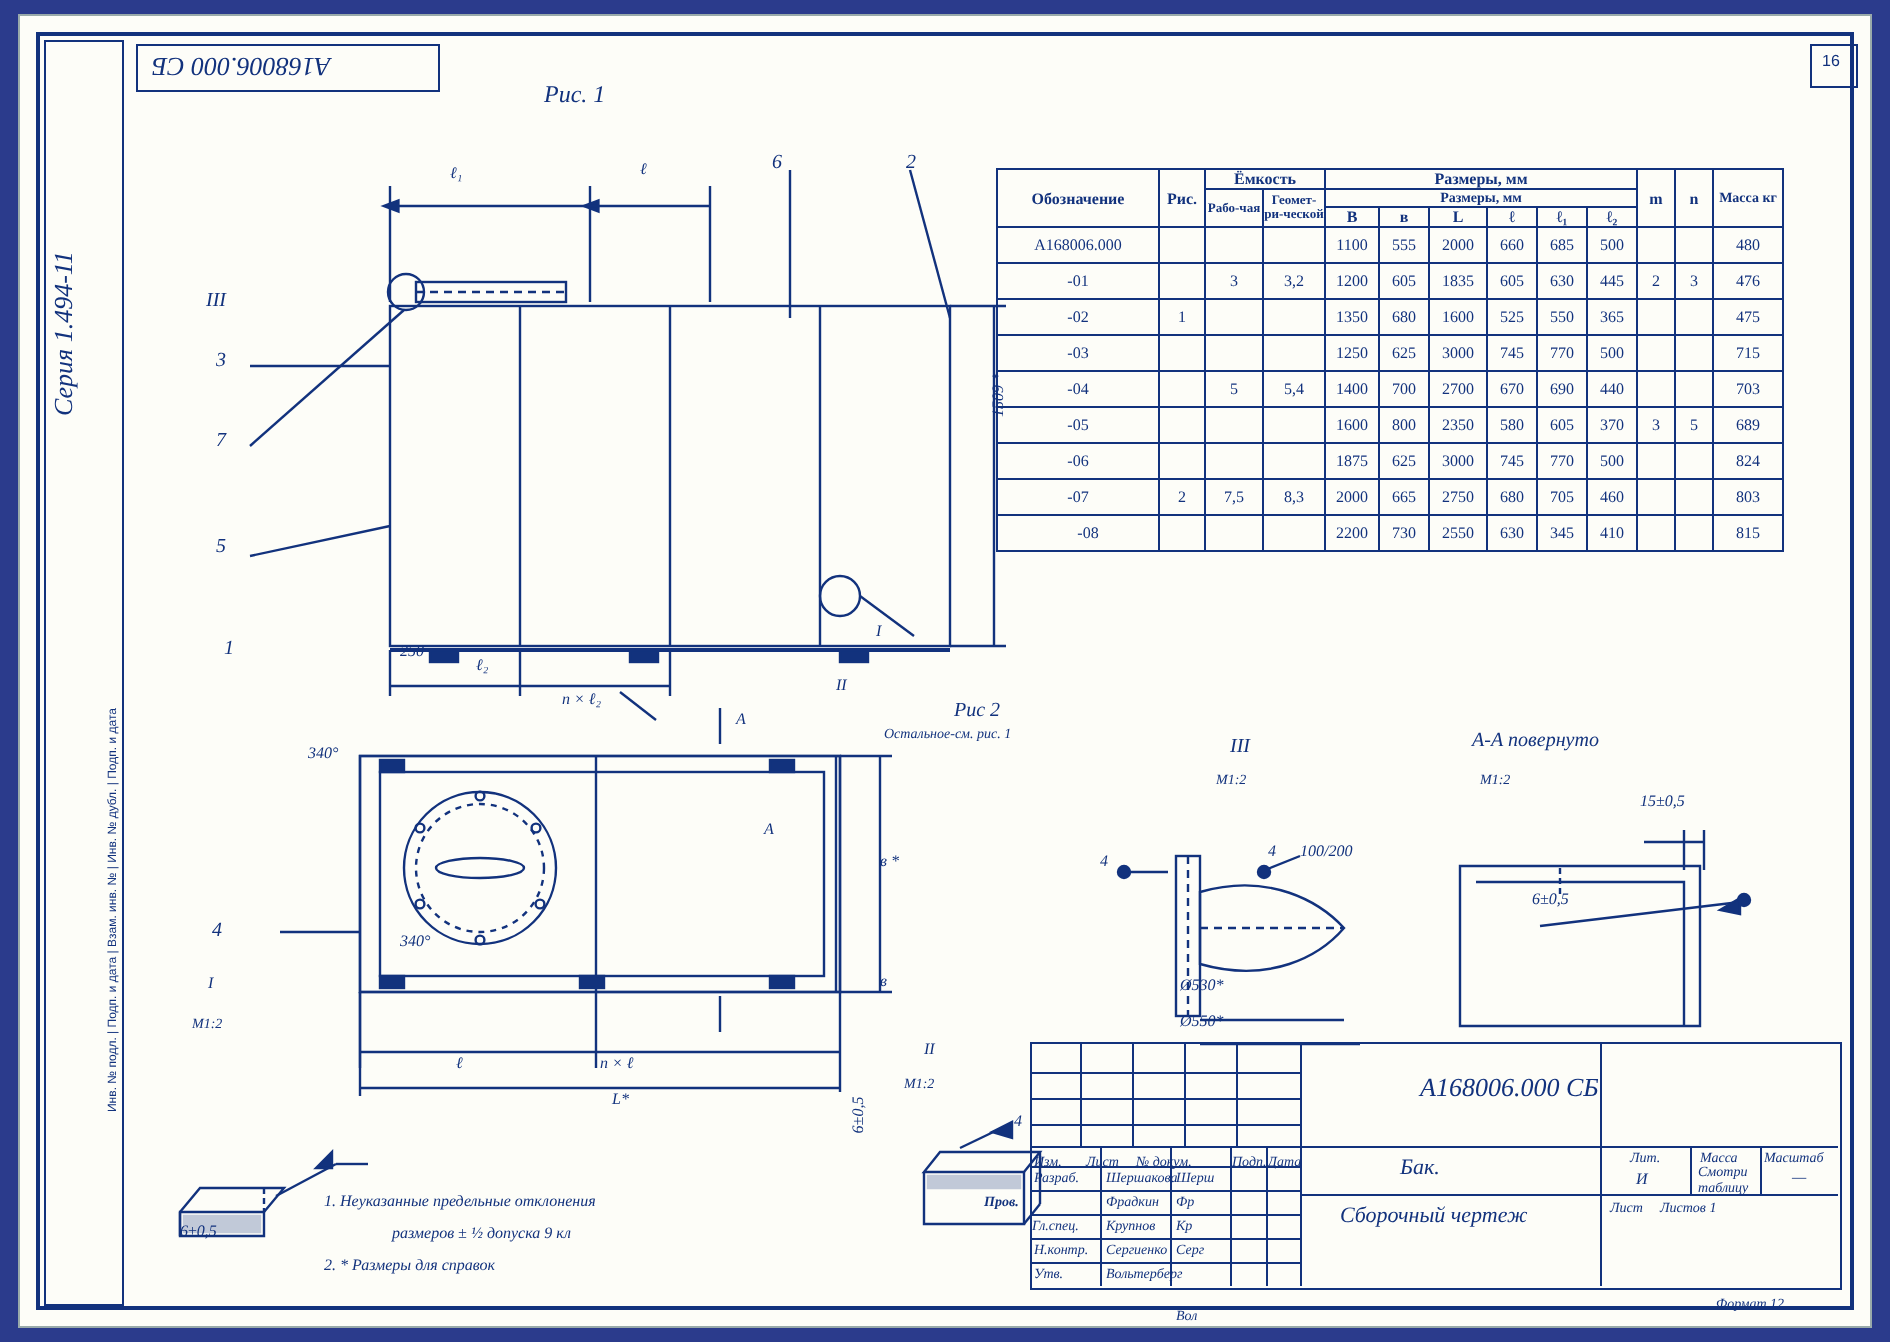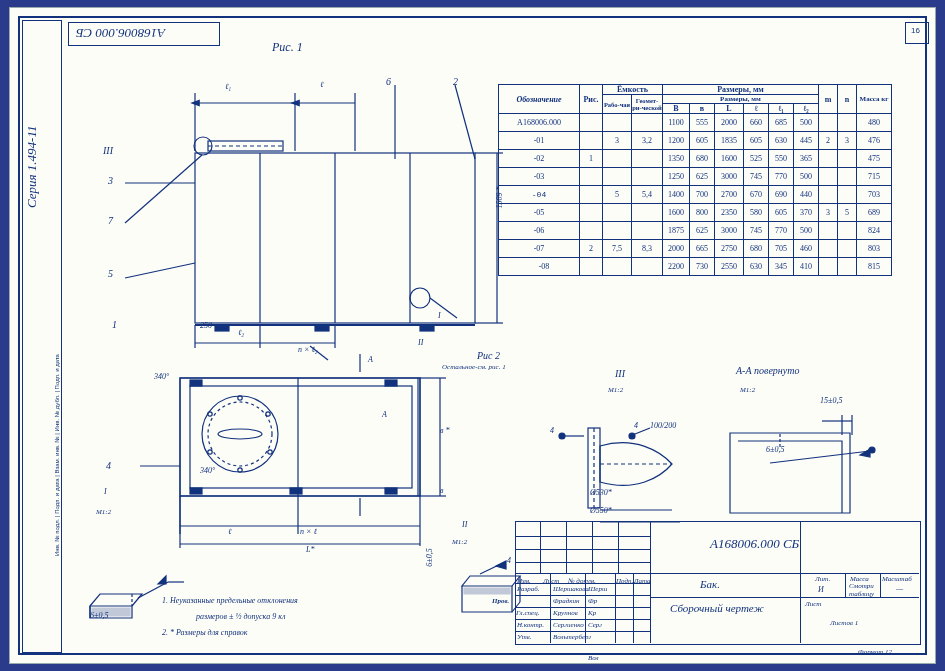--- a/index.html
+++ b/index.html
@@ -86,21 +86,21 @@
         <path d="M0,4 L8,1 L8,7 z" fill="#12327d"></path>
       </marker>
     </defs>
   </svg>
 
   <div class="t hand sm" style="left:215px;top:74px;">ℓ₁</div>
   <div class="t hand sm" style="left:310px;top:72px;">ℓ</div>
   <div class="t hand sm" style="left:478px;top:185px;transform:rotate(-90deg);">1509 *</div>
   <div class="t hand sm" style="left:190px;top:313px;">250</div>
   <div class="t hand sm" style="left:228px;top:320px;">ℓ₂</div>
-  <div class="t hand sm" style="left:288px;top:337px;">n × ℓ₂</div>
+  <div class="t hand sm" style="left:271px;top:337px;">n × ℓ₂</div>
 
   <div class="t hand lbl" style="left:376px;top:68px;">6</div>
   <div class="t hand lbl" style="left:443px;top:68px;">2</div>
   <div class="t hand lbl" style="left:98px;top:167px;">3</div>
   <div class="t hand lbl" style="left:98px;top:207px;">7</div>
   <div class="t hand lbl" style="left:98px;top:260px;">5</div>
   <div class="t hand lbl" style="left:102px;top:311px;">1</div>
   <div class="t hand lbl" style="left:93px;top:137px;">III</div>
   <div class="t hand sm" style="left:428px;top:303px;">I</div>
   <div class="t hand sm" style="left:408px;top:330px;">II</div>
@@ -237,21 +237,21 @@
   <div class="t hand sm" style="left:497px;top:548px;">4</div>
 
   <div class="t hand sm" style="left:152px;top:588px;">1. Неуказанные предельные отклонения</div>
   <div class="t hand sm" style="left:186px;top:604px;">размеров ± ½ допуска 9 кл</div>
   <div class="t hand sm" style="left:152px;top:620px;">2. * Размеры для справок</div>
 
   <div style="position:absolute;left:488px;top:76px;">
     <table id="spec-table">
       <thead>
         <tr>
-          <th rowspan="3" style="width:80px;height:14px;font-style:italic;">Обозначение</th>
+          <th rowspan="3" style="width:80px;height:14px;">Обозначение</th>
           <th rowspan="3" style="width:22px;">Рис.</th>
           <th colspan="2">Ёмкость</th>
           <th colspan="6">Размеры, мм</th>
           <th rowspan="3" style="width:18px;">m</th>
           <th rowspan="3" style="width:18px;">n</th>
           <th rowspan="3" style="width:34px;font-size:7px;">Масса кг</th>
         </tr>
         <tr>
           <th rowspan="2" style="width:28px;font-size:6.5px;">Рабо-чая</th>
           <th rowspan="2" style="width:30px;font-size:6.5px;">Геомет-ри-ческой</th>
@@ -321,21 +321,21 @@
             <td style="">625</td>
             <td style="">3000</td>
             <td style="">745</td>
             <td style="">770</td>
             <td style="">500</td>
             <td style=""></td>
             <td style=""></td>
             <td style="">715</td>
           </tr>
           <tr>
-            <td style="text-align: center; height: 17px; font-family: Liberation Mono, monospace;">-04</td>
+            <td style="text-align: center; height: 17px;">-04</td>
             <td style=""></td>
             <td style="">5</td>
             <td style="">5,4</td>
             <td style="">1400</td>
             <td style="">700</td>
             <td style="">2700</td>
             <td style="">670</td>
             <td style="">690</td>
             <td style="">440</td>
             <td style=""></td>
@@ -434,21 +434,21 @@
   <div class="t hand" style="left:700px;top:528px;font-size:13px;">А168006.000 СБ</div>
   <div class="t hand" style="left:690px;top:570px;font-size:11px;">Бак.</div>
   <div class="t hand" style="left:660px;top:594px;font-size:11px;">Сборочный чертеж</div>
   <div class="t hand xs" style="left:805px;top:567px;">Лит.</div>
   <div class="t hand xs" style="left:840px;top:567px;">Масса</div>
   <div class="t hand xs" style="left:872px;top:567px;">Масштаб</div>
   <div class="t hand sm" style="left:808px;top:577px;">И</div>
   <div class="t hand xs" style="left:839px;top:574px;width:32px;white-space:normal;line-height:8px;">Смотри таблицу</div>
   <div class="t hand sm" style="left:886px;top:576px;">—</div>
   <div class="t hand xs" style="left:795px;top:592px;">Лист</div>
-  <div class="t hand xs" style="left:820px;top:592px;margin-top:19px;">Листов 1</div>
+  <div class="t hand xs" style="left:820px;top:592px;">Листов 1</div>
 
   <div class="t hand xs" style="left:507px;top:569px;">Изм.</div>
   <div class="t hand xs" style="left:533px;top:569px;">Лист</div>
   <div class="t hand xs" style="left:558px;top:569px;">№ докум.</div>
   <div class="t hand xs" style="left:606px;top:569px;">Подп.</div>
   <div class="t hand xs" style="left:624px;top:569px;">Дата</div>
 
   <div id="roles">
       <div class="t hand xs" style="left: 507px; top: 577px;">Разраб.</div>
       <div class="t hand xs" style="left: 543px; top: 577px;">Шершакова</div>

